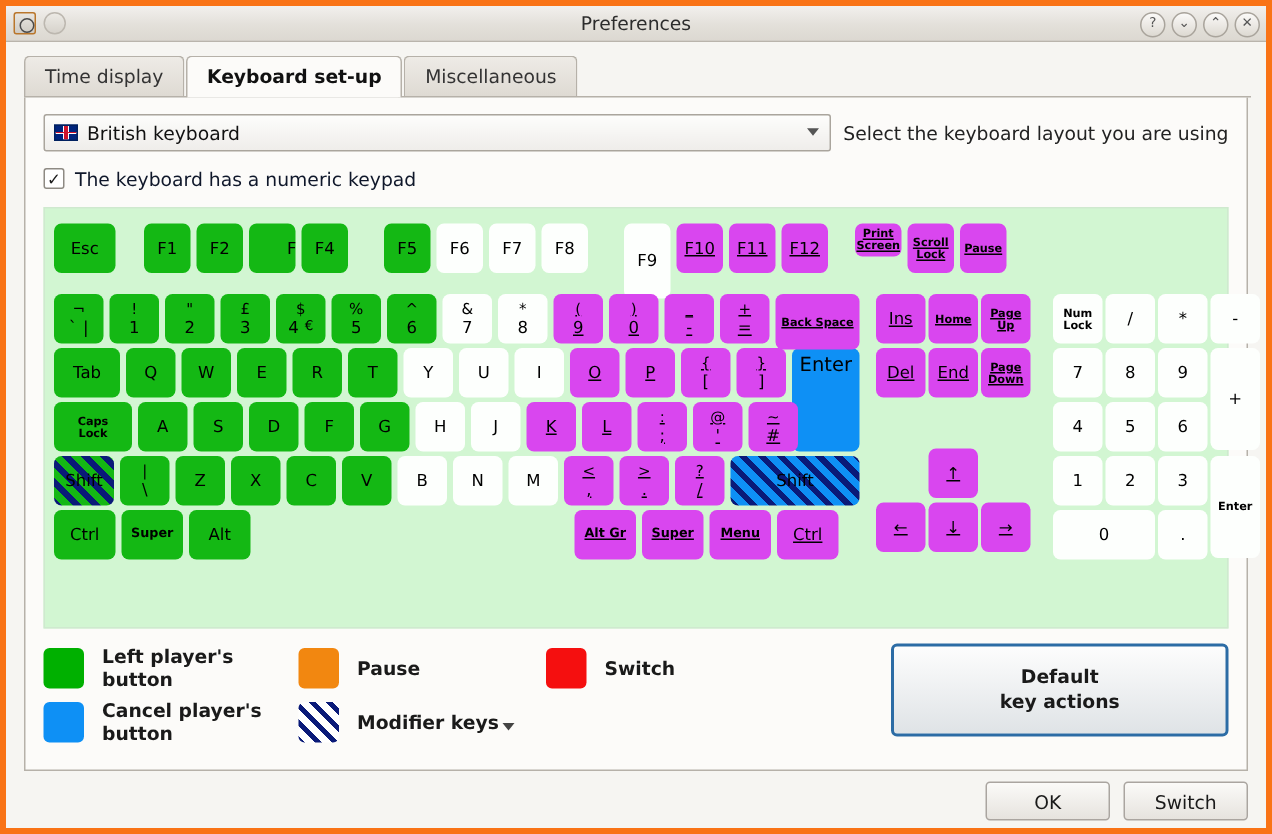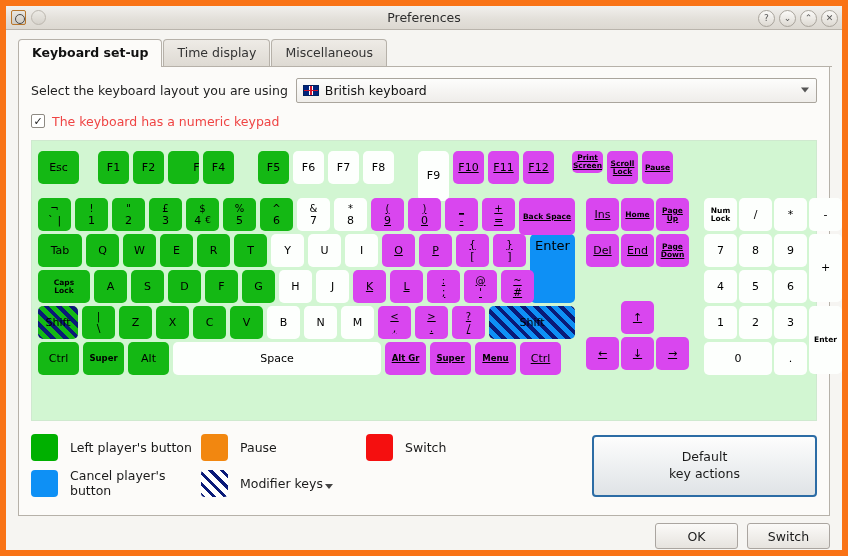--- a/index.html
+++ b/index.html
@@ -7,21 +7,21 @@
   body {
     width: 848px; height: 556px;
     font-family: "DejaVu Sans", "Liberation Sans", sans-serif;
     font-size: 12px;
     background: #f6f5f2;
     overflow: hidden;
   }
 
   
   #window { width:848px; height:556px; position:relative;
-            background:#f6f5f2; border:6px solid #f97316; }
+            background:#f6f5f2; border:4px solid #f97316; }
 
   #titlebar {
     height:24px; width:100%;
     background: linear-gradient(to bottom,#f2f0ed 0%, #e3e0da 55%, #dcd8d1 100%);
     border-bottom:1px solid #b9b4ac;
     position:relative; display:flex; align-items:center;
   }
   #title {
     position:absolute; left:0; right:0; text-align:center;
     font-size:12.5px; color:#2c2c2c; line-height:24px;
@@ -109,21 +109,21 @@
     border-top:5px solid #555;
   }
 
   
   #numpad-row { display:flex; align-items:center; gap:7px; margin-top:9px; height:18px;}
   #numpad-check {
     width:14px;height:14px;border:1px solid #8e8a83;border-radius:2px;
     background:#fff; display:flex;align-items:center;justify-content:center;
     font-size:11px;color:#1a1a1a;line-height:1;
   }
-  #numpad-label{font-size:12.5px;color:#ef4444;}
+  #numpad-label{font-size:12.5px;color:#0f172a;}
 
   
   #keyboard {
     margin-top:10px; background:#d2f6d2; border:1px solid #cfe9cf;
     height:281px; position:relative;
   }
   .key {
     position:absolute; border-radius:5px;
     display:flex; align-items:center; justify-content:center;
     font-size:13px; color:#000; text-align:center; line-height:1.03;
@@ -146,21 +146,21 @@
   }
   .hatch-blue {
     background:
       repeating-linear-gradient(45deg, #0a1a78 0 4px, #0e90f5 4px 9px);
   }
   .enter-l {
     position:absolute; background:#0e90f5;
   }
 
   
-  #legend { margin-top:8px; display:flex; align-items:center; height:72px; }
+  #legend { margin-top:8px; display:flex; align-items:flex-start; height:72px;font-weight:bold; }
   #legend-grid {
     flex:1; display:grid;
     grid-template-columns: 170px 165px 200px;
     grid-template-rows: 36px 36px;
     align-items:center;
   }
   .leg { display:flex; align-items:center; gap:12px; }
   .swatch { width:27px;height:27px;border-radius:4px; flex:none; }
   .sw-green{background:#00b000;}
   .sw-blue{background:#0e90f5;}
@@ -208,34 +208,34 @@
       <div class="tb-btn">?</div>
       <div class="tb-btn">⌄</div>
       <div class="tb-btn">⌃</div>
       <div class="tb-btn">✕</div>
     </div>
   </div>
 
   <div id="content">
 
     <div id="tabs">
+      <div class="tab">Time display</div>
       <div class="tab active">Keyboard set-up</div>
-      <div class="tab">Time display</div>
       <div class="tab">Miscellaneous</div>
     </div>
 
     <div id="tabpanel">
 
       <div id="layout-row">
-        <div id="layout-label">Select the keyboard layout you are using</div>
         <div id="layout-combo">
           <span class="flag"></span>
           <span id="layout-value">British keyboard</span>
           <span id="combo-arrow"></span>
         </div>
+        <div id="layout-label">Select the keyboard layout you are using</div>
       </div>
 
       <div id="numpad-row">
         <div id="numpad-check">✓</div>
         <div id="numpad-label">The keyboard has a numeric keypad</div>
       </div>
 
       <div id="keyboard">
           <div class="enter-l" style="left: 498px; top: 93px; width: 45px; height: 69px; background: rgb(14, 144, 245); border-radius: 5px;">
             <div style="position: absolute; left: 0px; top: 4px; width: 100%; text-align: center; font-size: 13px; color: rgb(0, 0, 0);">Enter</div>
@@ -632,23 +632,20 @@
             <span style="white-space: pre-line;">Enter</span>
           </div>
           <div class="key k-green k-med" style="left: 6px; top: 201px; width: 41px; height: 33px;">
             <span style="white-space: pre-line;">Ctrl</span>
           </div>
           <div class="key k-green k-small" style="left: 51px; top: 201px; width: 41px; height: 33px;">
             <span style="white-space: pre-line;">Super</span>
           </div>
           <div class="key k-green k-med" style="left: 96px; top: 201px; width: 41px; height: 33px;">
             <span style="white-space: pre-line;">Alt</span>
-          </div>
-          <div class="key k-white k-med" style="left: 141px; top: 201px; width: 208px; height: 33px;">
-            <span style="white-space: pre-line;">Space</span>
           </div>
           <div class="key k-blue k-small" style="left: 353px; top: 201px; width: 41px; height: 33px;">
             <span style="white-space: pre-line;">Alt Gr</span>
           </div>
           <div class="key k-blue k-small" style="left: 398px; top: 201px; width: 41px; height: 33px;">
             <span style="white-space: pre-line;">Super</span>
           </div>
           <div class="key k-blue k-small" style="left: 443px; top: 201px; width: 41px; height: 33px;">
             <span style="white-space: pre-line;">Menu</span>
           </div>

